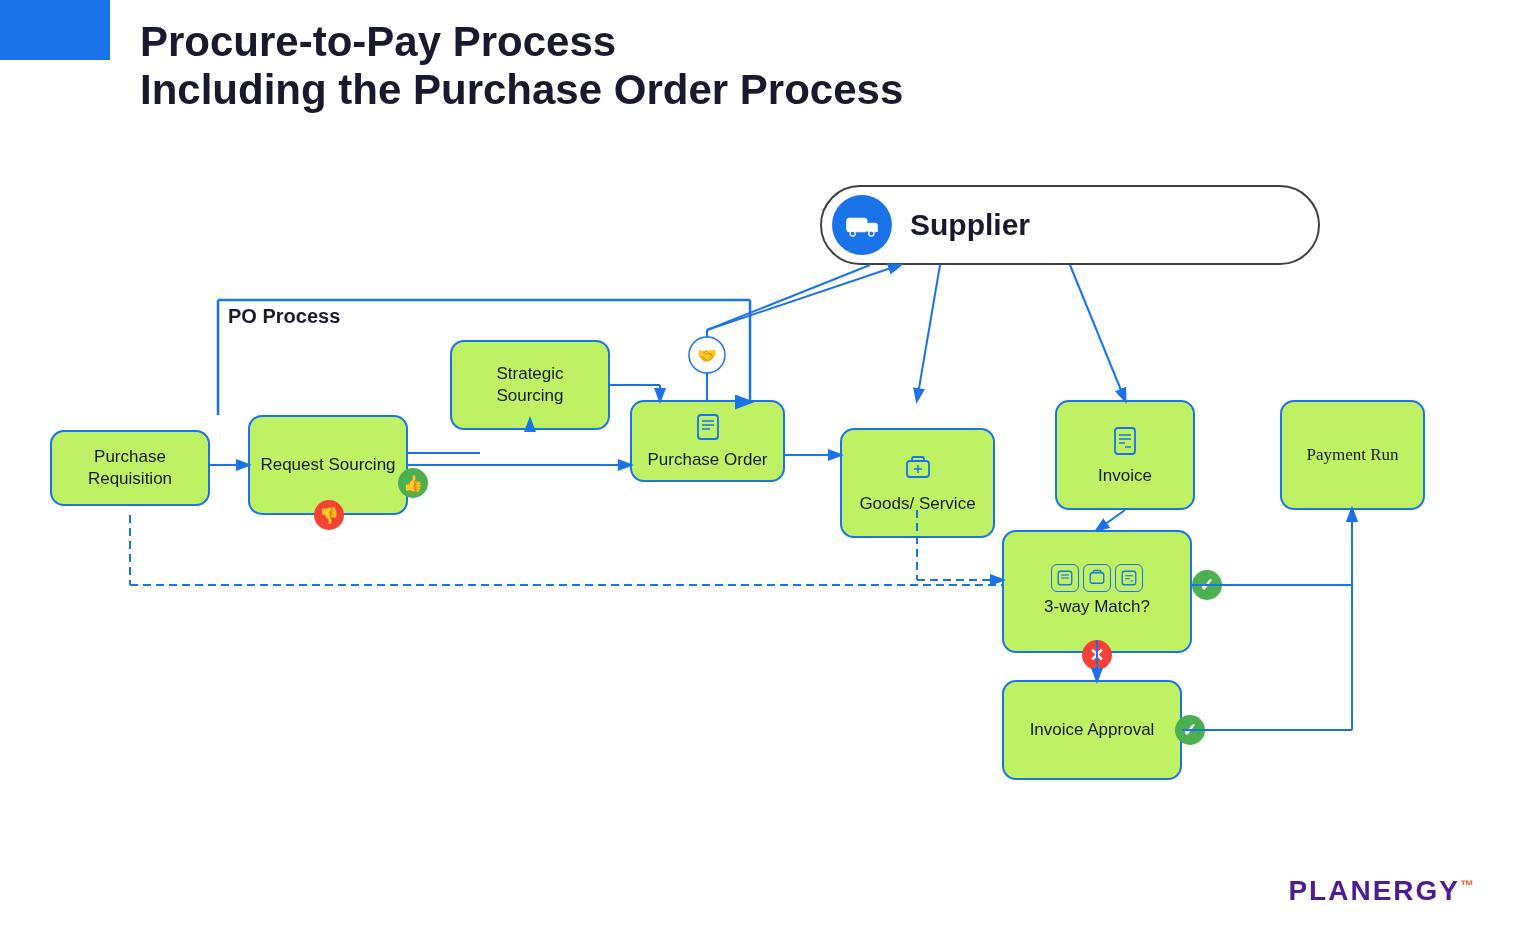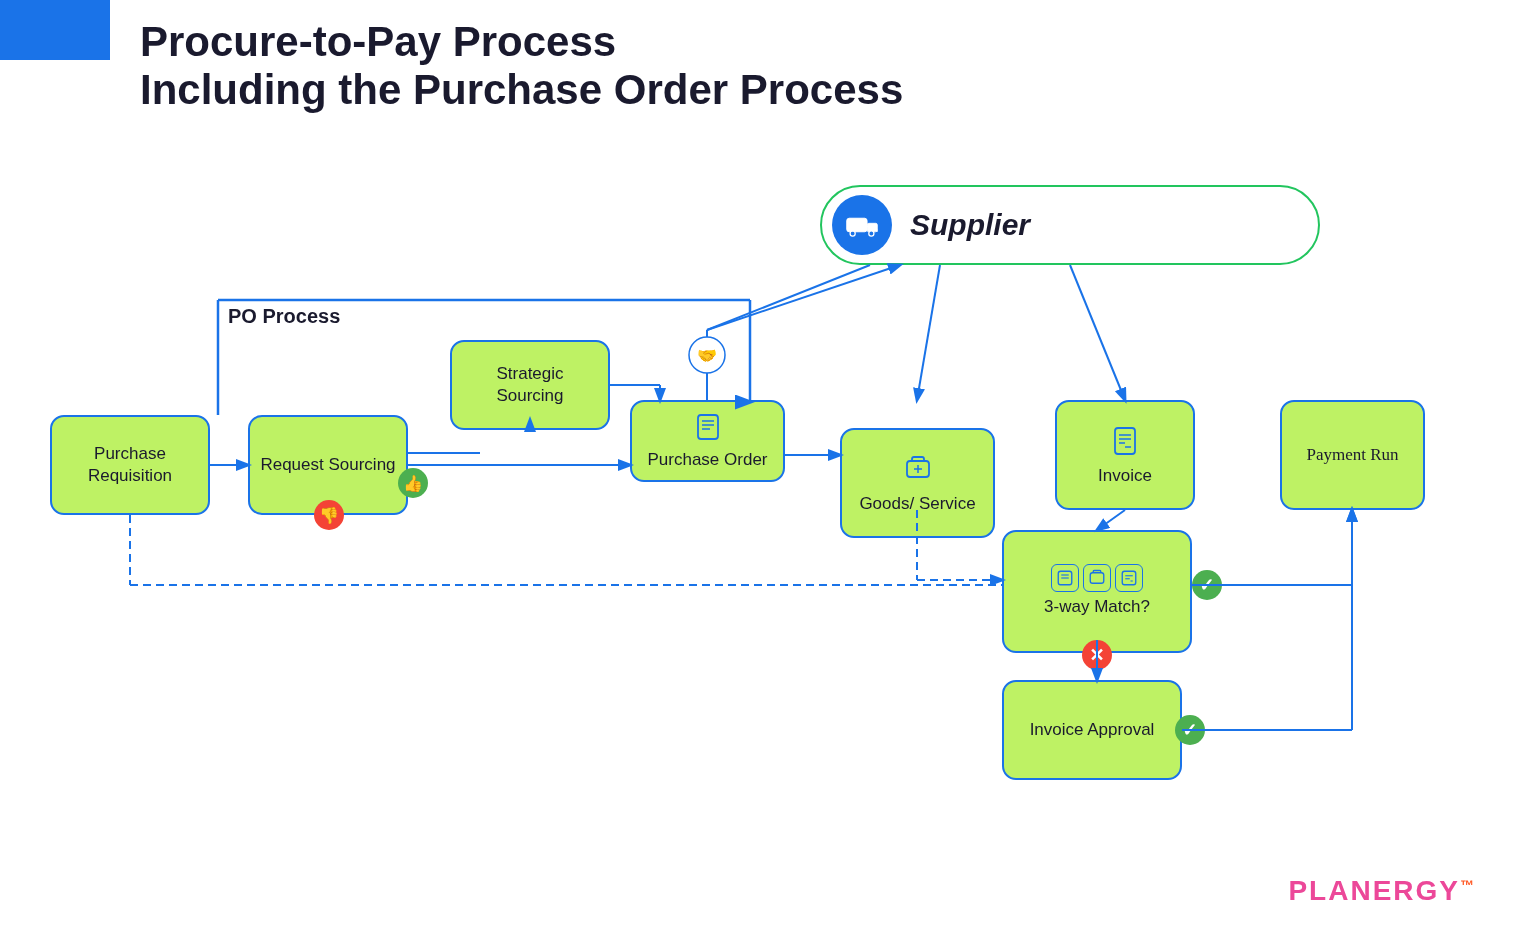--- a/index.html
+++ b/index.html
@@ -40,27 +40,26 @@
       line-height: 1.15;
     }
 
     
     .supplier-pill {
       position: absolute;
       top: 185px;
       left: 820px;
       width: 500px;
       height: 80px;
-      border: 2px solid #22c55e;
+      border: 2px solid #404040;
       border-radius: 50px;
       display: flex;
       align-items: center;
       padding-left: 10px;
       gap: 18px;
-      font-style: italic;
     }
     .supplier-icon-circle {
       width: 60px;
       height: 60px;
       background: #1a73e8;
       border-radius: 50%;
       display: flex;
       align-items: center;
       justify-content: center;
       flex-shrink: 0;
@@ -116,24 +115,24 @@
     }
     .box-label {
       font-size: 17px;
       font-weight: 500;
       color: #1a1a2e;
       line-height: 1.3;
     }
 
     
     #box-purchase-req {
-      top: 415px;
+      top: 430px;
       left: 50px;
       width: 160px;
-      height: 100px;
+      height: 76px;
     }
     #box-request-approval {
       top: 415px;
       left: 248px;
       width: 160px;
       height: 100px;
     }
     #box-strategic-sourcing {
       top: 340px;
       left: 450px;
@@ -271,21 +270,21 @@
       font-weight: 800;
       color: #1a73e8;
       letter-spacing: 2px;
     }
     .planergy-logo .tm {
       font-size: 14px;
       vertical-align: super;
       color: #ff5722;
     }
     .planergy-logo .plan-part {
-      color: #ec4899;
+      color: #4c1d95;
     }
   </style>
 </head>
 <body>
 
 <div class="accent-bar"></div>
 
 <div class="title-block">
   <div class="title-line1">Procure-to-Pay Process</div>
   <div class="title-line2">Including the Purchase Order Process</div>

